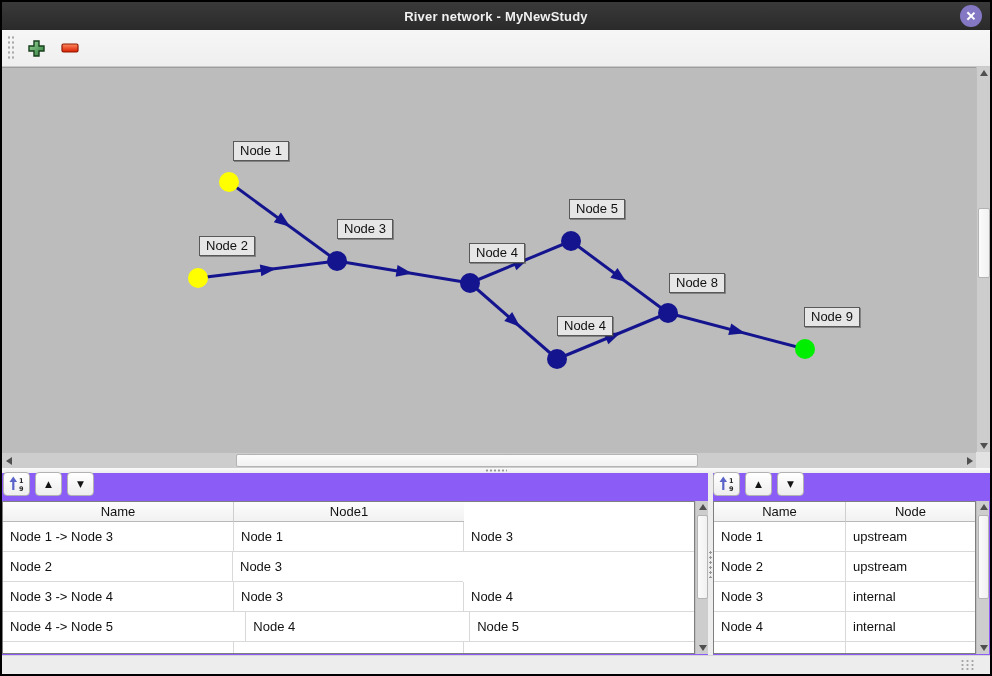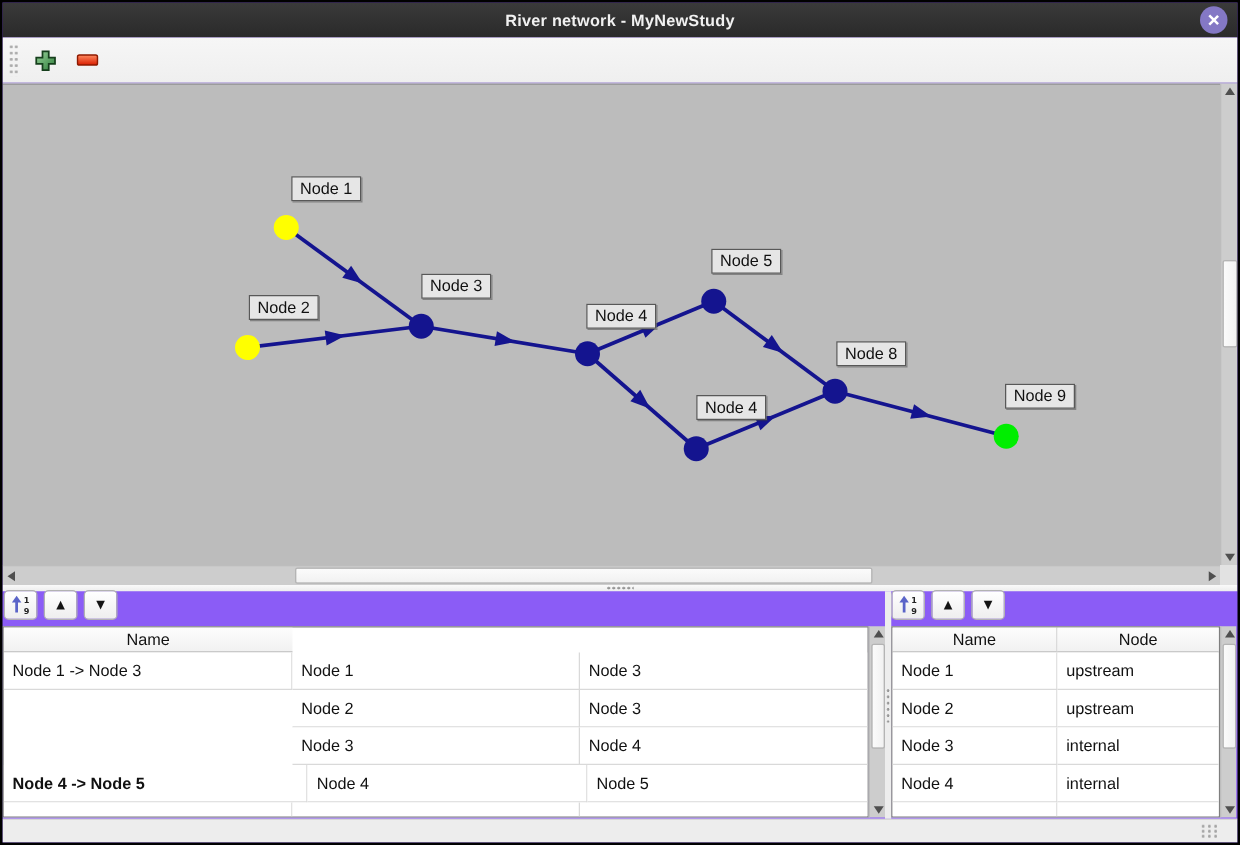--- a/index.html
+++ b/index.html
@@ -63,21 +63,21 @@
   .pbtn { position:absolute; top:472px; width:27px; height:24px; border:1px solid #b2b2b2; border-radius:4px;
     background:linear-gradient(#ffffff,#eeeeee); display:flex; align-items:center; justify-content:center; }
   .pbtn .glyph { font-size:9px; color:#141414; line-height:1; font-family:"DejaVu Sans",sans-serif; }
 
   
   .tbl { position:absolute; top:501px; height:153px; background:#fff; border:1px solid #7f7f7f; overflow:hidden; }
   .t-head { display:flex; height:20px; }
   .t-hcell { background:linear-gradient(#fdfdfd,#f1f1f1); border-right:1px solid #cfcfcf; border-bottom:1px solid #b9b9b9;
     display:flex; align-items:center; justify-content:center; font-size:13px; }
   .t-hcell:last-child { border-right:none; }
-  .t-row { display:flex; height:30px;justify-content:flex-end; }
+  .t-row { display:flex; height:30px; }
   .t-row.partial { height:12px; }
   .t-cell { background:#fff; border-right:1px solid #d9d9d9; border-bottom:1px solid #d9d9d9;
     display:flex; align-items:center; padding-left:7px; font-size:13px; white-space:nowrap; overflow:hidden; }
   .t-cell:last-child { border-right:none; }
 
   
   .statusbar { position:absolute; left:2px; top:655px; width:988px; height:19px;
     background:#ededed; border-top:1px solid #d6d6d6; }
   .grip { position:absolute; right:14px; bottom:3px; width:16px; height:12px;
     background-image:radial-gradient(circle,#a5a5a5 1px, transparent 1.2px); background-size:5px 4px; }
@@ -214,37 +214,39 @@
       <span class="glyph">▼</span>
     </span>
 
   <div class="split-v">
       <span class="dots"></span>
     </div>
 
   <div class="tbl" style="left:2px; width:693px;">
     <div class="t-head">
         <div class="t-hcell" style="width: 231px;">Name</div>
+        <div class="t-hcell" style="width: 230px;">Node1</div>
       </div>
     <div class="t-body">
         <div class="t-row">
           <div class="t-cell" style="width: 231px;">Node 1 -&gt; Node 3</div>
           <div class="t-cell" style="width: 230px;">Node 1</div>
           <div class="t-cell" style="width: 230px;">Node 3</div>
         </div>
         <div class="t-row">
           <div class="t-cell" style="width: 230px;">Node 2</div>
           <div class="t-cell" style="width: 230px;">Node 3</div>
         </div>
         <div class="t-row">
+          <div class="t-cell" style="width: 231px;">Node 3 -&gt; Node 4</div>
           <div class="t-cell" style="width: 230px;">Node 3</div>
           <div class="t-cell" style="width: 230px;">Node 4</div>
         </div>
         <div class="t-row">
-          <div class="t-cell" style="width: 250px; font-weight: bold;">Node 4 -&gt; Node 5</div>
+          <div class="t-cell" style="width: 250px;">Node 4 -&gt; Node 5</div>
           <div class="t-cell" style="width: 230px;">Node 4</div>
           <div class="t-cell" style="width: 230px;">Node 5</div>
         </div>
         <div class="t-row partial">
           <div class="t-cell" style="width: 231px;"></div>
           <div class="t-cell" style="width: 230px;"></div>
           <div class="t-cell" style="width: 230px;"></div>
         </div>
       </div>
   </div>

